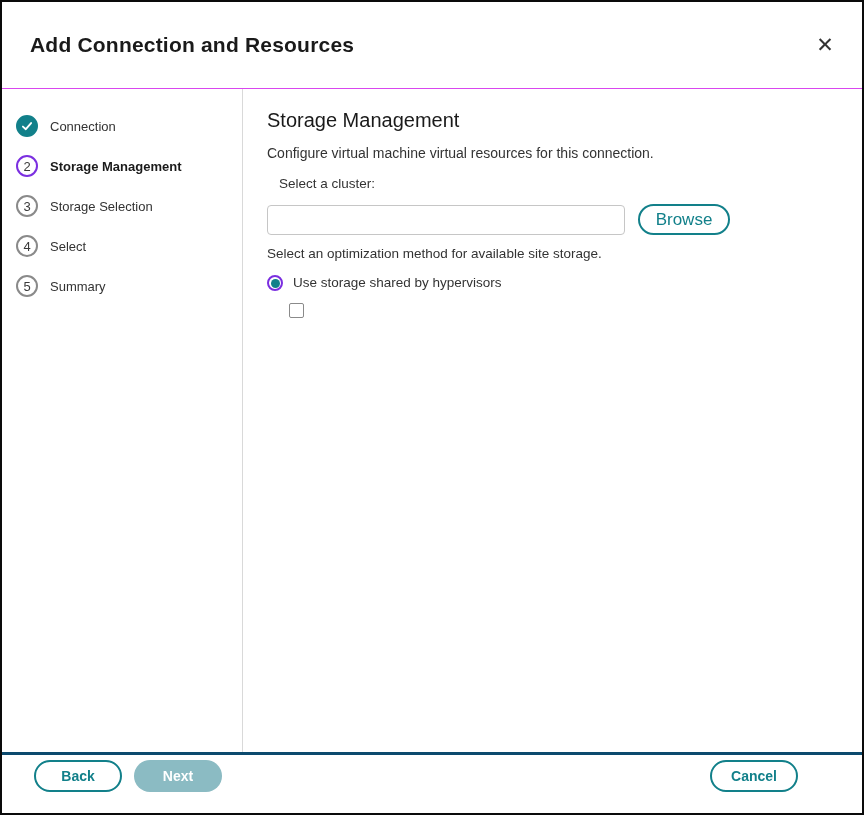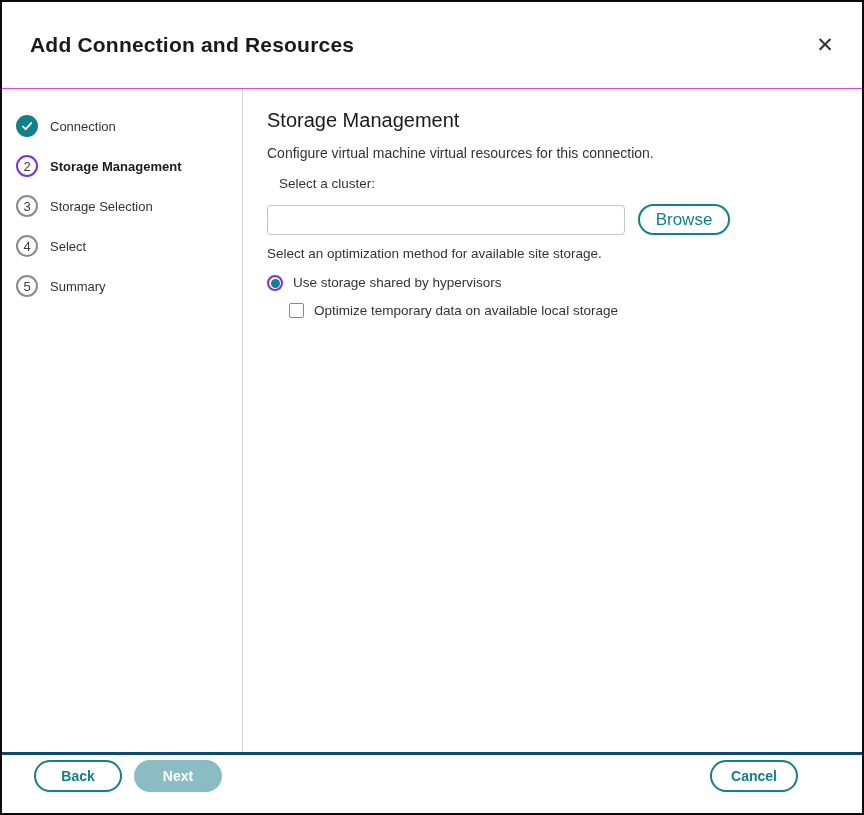--- a/index.html
+++ b/index.html
@@ -172,21 +172,20 @@
 
       <div class="option-row">
         <span class="radio selected">
             <span class="radio-dot"></span>
           </span>
         <span class="option-text">Use storage shared by hypervisors</span>
       </div>
 
       <div class="option-row indented">
         <span class="checkbox"></span>
-        <span class="option-text">Optimize temporary data on available local storage</span>
       </div>
 
     </div>
 
   </div>
 
   <div class="footer">
     <button class="pill-btn btn-outline">Back</button>
     <button class="pill-btn btn-next">Next</button>
     <button class="pill-btn btn-outline btn-cancel">Cancel</button>

